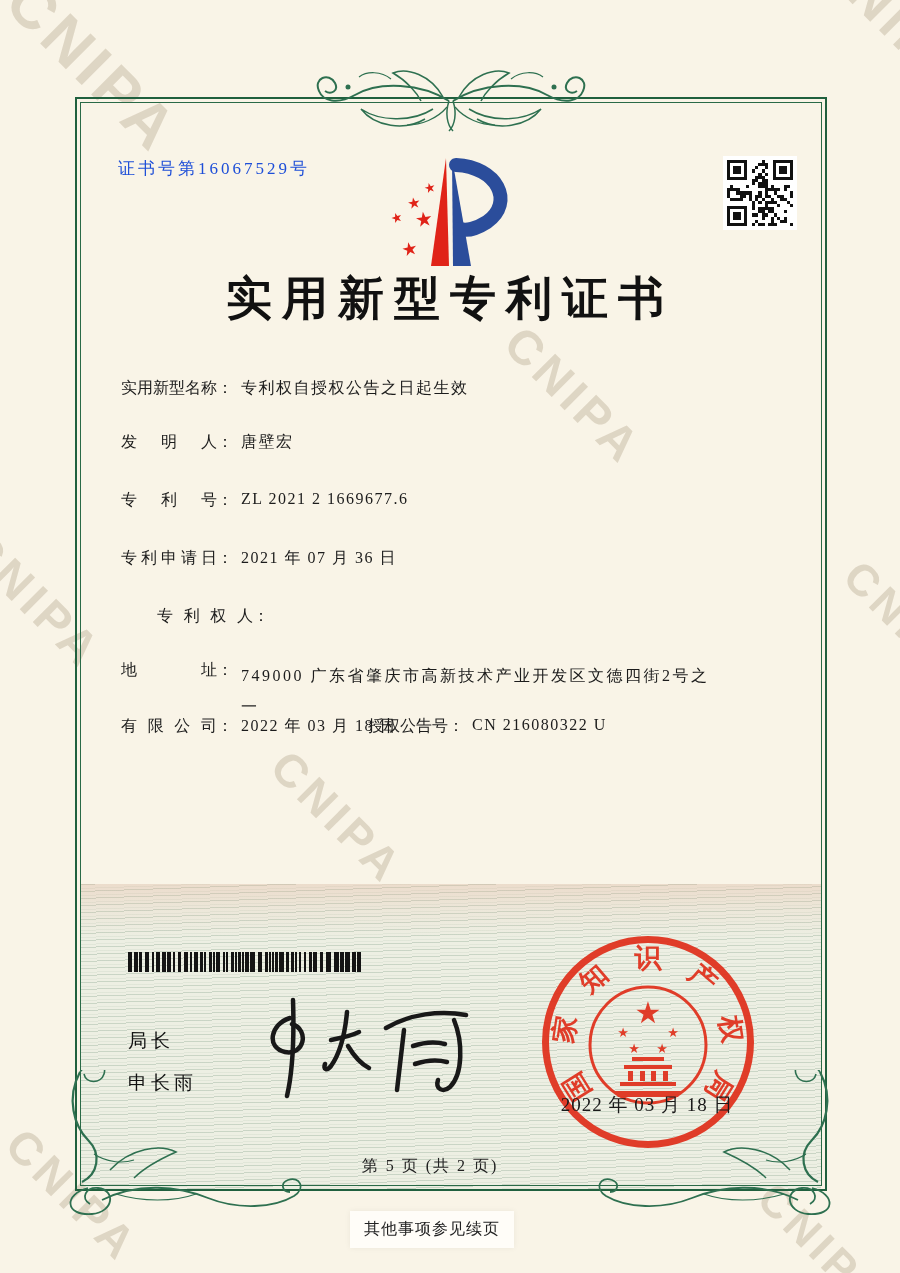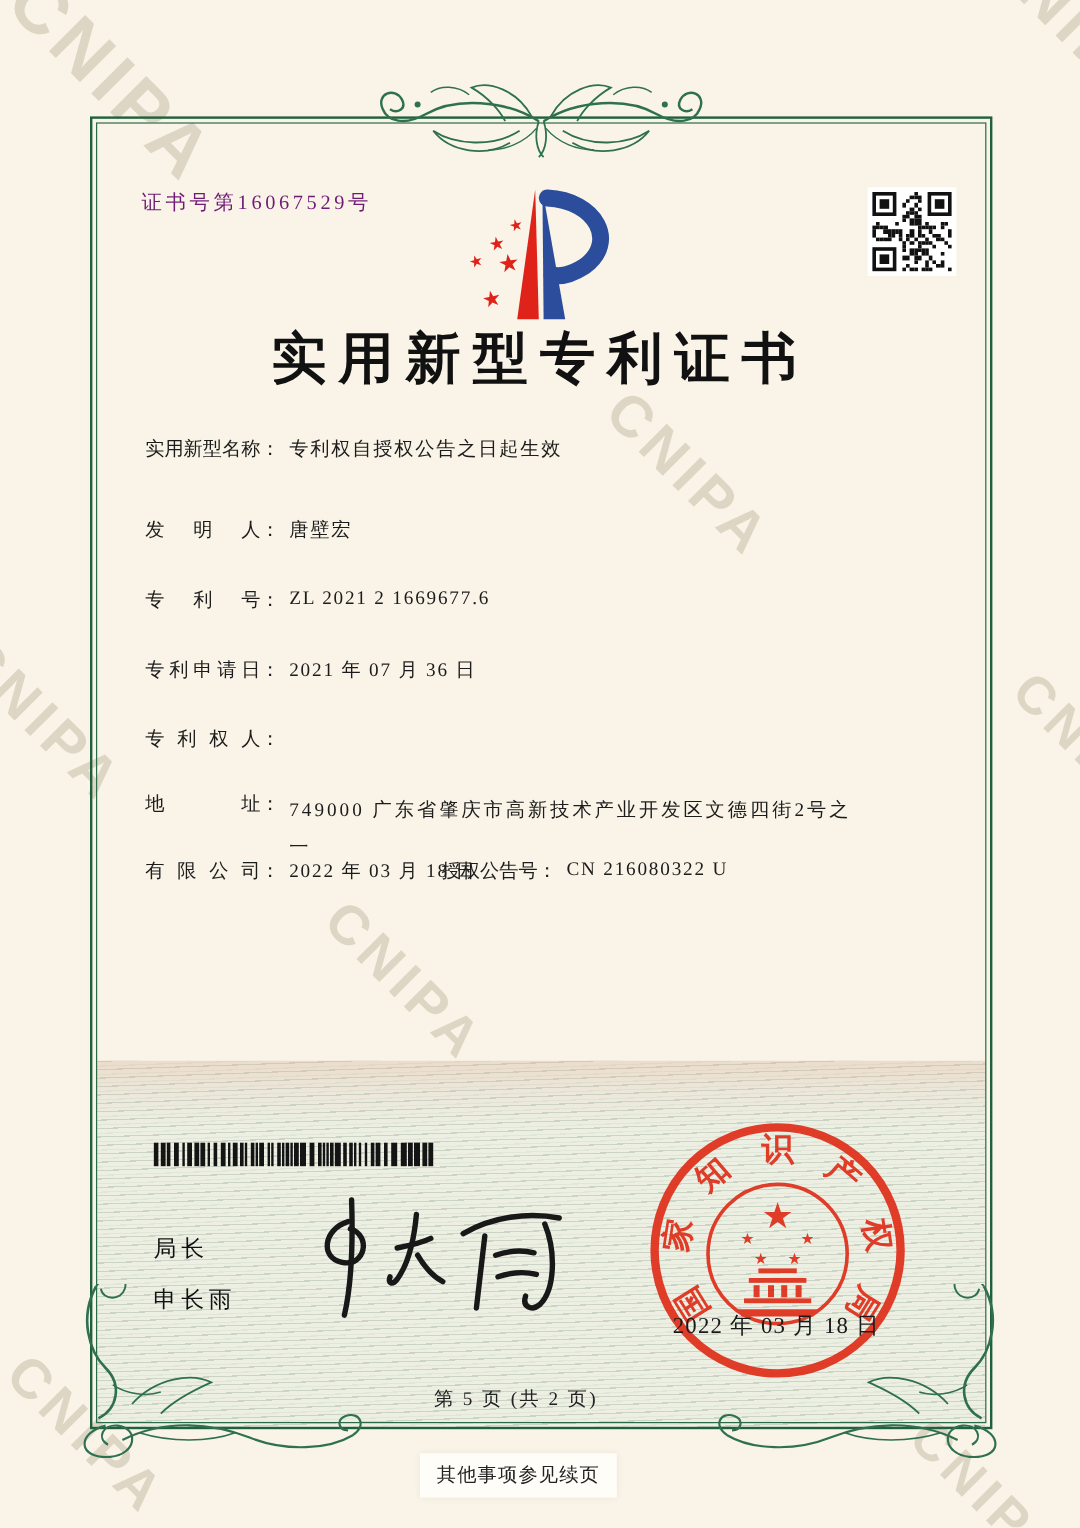--- a/index.html
+++ b/index.html
@@ -21,21 +21,21 @@
 
   
   .frame { position:absolute; left:75px; top:97px; width:752px; height:1094px;
            border:2.5px solid #20603e; z-index:2; pointer-events:none; }
   .frame::before { content:""; position:absolute; left:3px; top:3px; right:3px; bottom:3px;
            border:1px solid #2a6a47; }
 
   .orn { position:absolute; z-index:3; }
 
   .cert-no { position:absolute; left:118px; top:157px; font-size:17px; letter-spacing:3px;
-             color:#701a75; z-index:4; }
+             color:#1d4ed8; z-index:4; }
 
   .logo { position:absolute; left:383px; top:152px; z-index:4; }
 
   .qr { position:absolute; left:723px; top:156px; width:74px; height:74px; background:#fff;
         padding:4px; z-index:4; }
   .qr-grid { position:relative; width:66px; height:66px; display:grid;
              grid-template-rows:repeat(21,1fr); grid-template-columns:repeat(21,1fr); }
   .qr-grid i { background:#111; }
   .finder { position:absolute; width:20px; height:20px; border:3px solid #111; }
   .finder::after { content:""; position:absolute; left:3px; top:3px; width:8px; height:8px; background:#111; }
@@ -263,41 +263,41 @@
         <i style="grid-area: 21 / 12;"></i>
         <i style="grid-area: 21 / 14;"></i>
         <i style="grid-area: 21 / 15;"></i>
         <i style="grid-area: 21 / 16;"></i>
         <i style="grid-area: 21 / 21;"></i>
       </div>
   </div>
 
   <div class="title">实用新型专利证书</div>
 
-  <div class="field-row" style="top:364px;">
+  <div class="field-row" style="top:378px;">
     <span class="lbl">实用新型名称</span>
       <span class="colon">：</span>
     <span class="val">专利权自授权公告之日起生效</span>
   </div>
   <div class="field-row" style="top:432px;">
     <span class="lbl">发明人</span>
       <span class="colon">：</span>
     <span class="val">唐壁宏</span>
   </div>
   <div class="field-row" style="top:490px;">
     <span class="lbl">专利号</span>
       <span class="colon">：</span>
     <span class="val">ZL 2021 2 1669677.6</span>
   </div>
   <div class="field-row" style="top:548px;">
     <span class="lbl">专利申请日</span>
       <span class="colon">：</span>
     <span class="val">2021 年 07 月 36 日</span>
   </div>
-  <div class="field-row" style="top:606px;">
+  <div class="field-row" style="top:606px;margin-left:36px;">
     <span class="lbl">专利权人</span>
       <span class="colon">：</span>
   </div>
   <div class="field-row" style="top:660px;">
     <span class="lbl">地址</span>
       <span class="colon">：</span>
     <span class="val val-address">749000 广东省肇庆市高新技术产业开发区文德四街2号之
 一</span>
   </div>
   <div class="field-row" style="top:716px; width:660px;">

